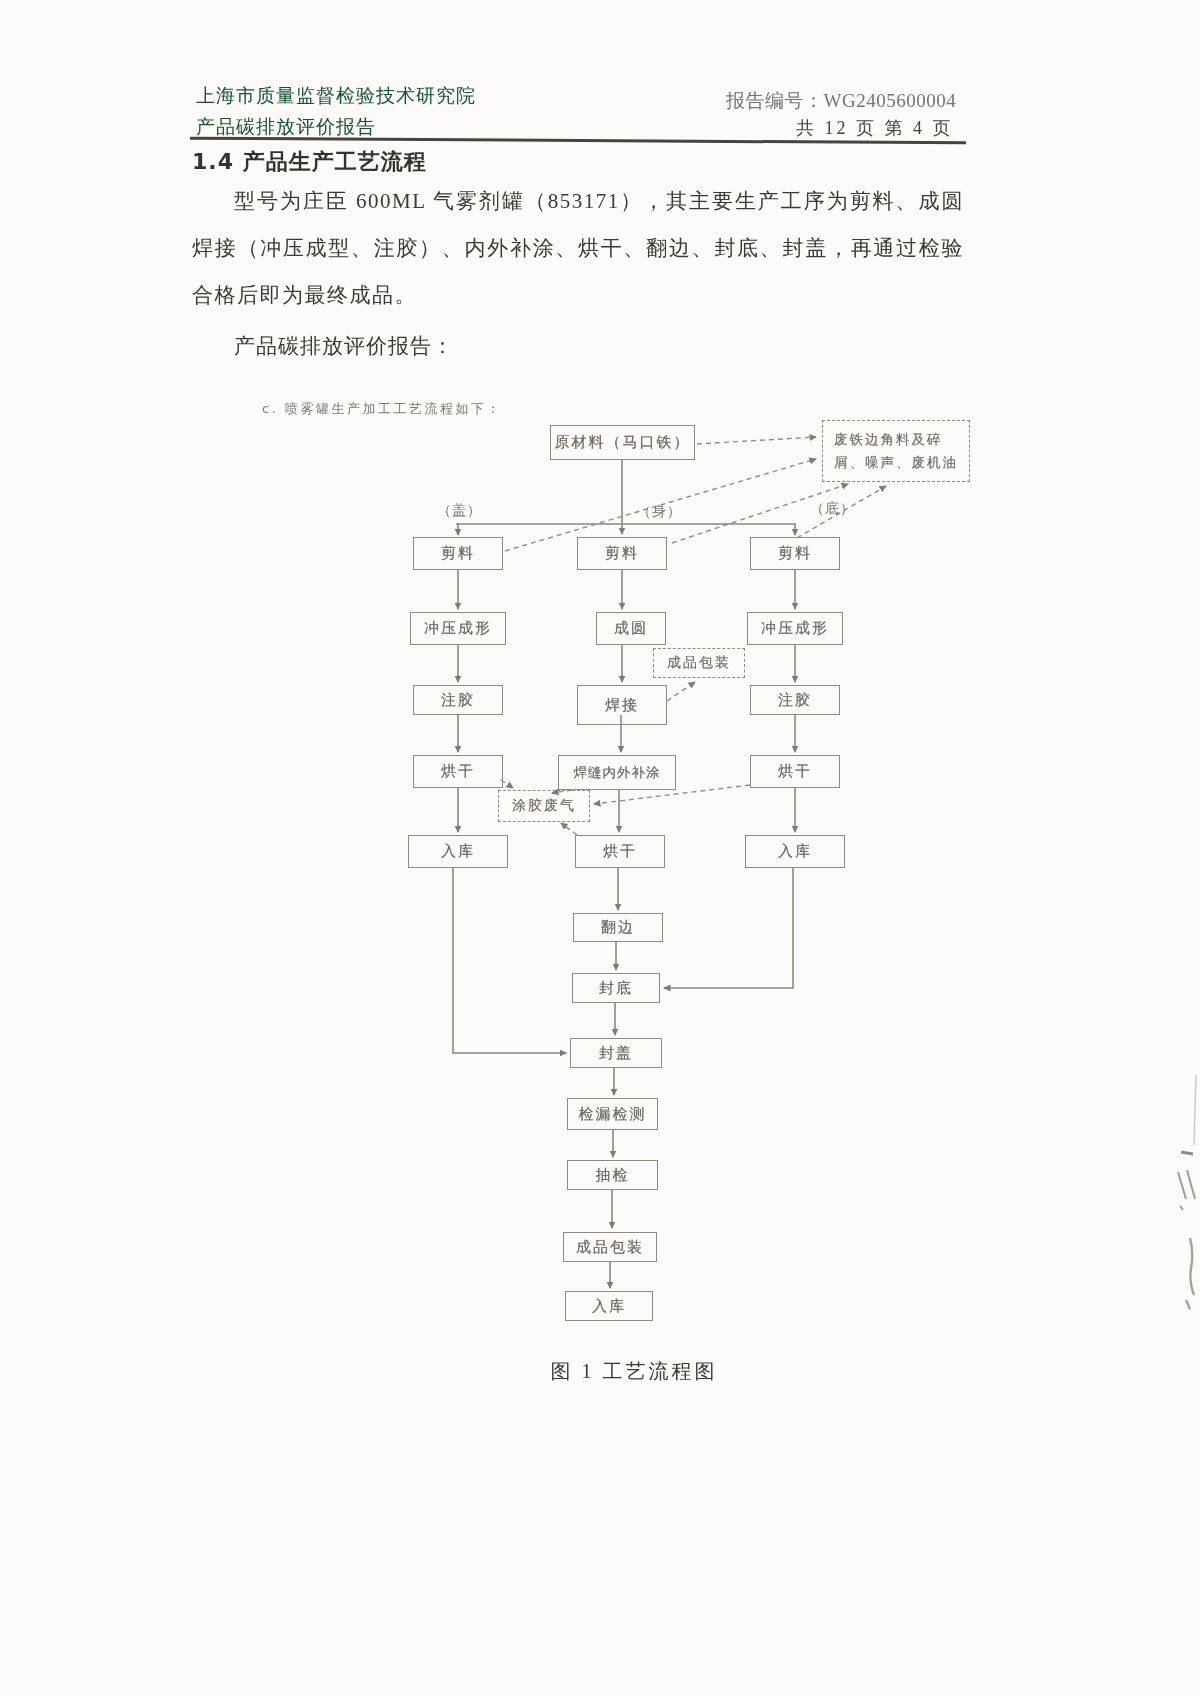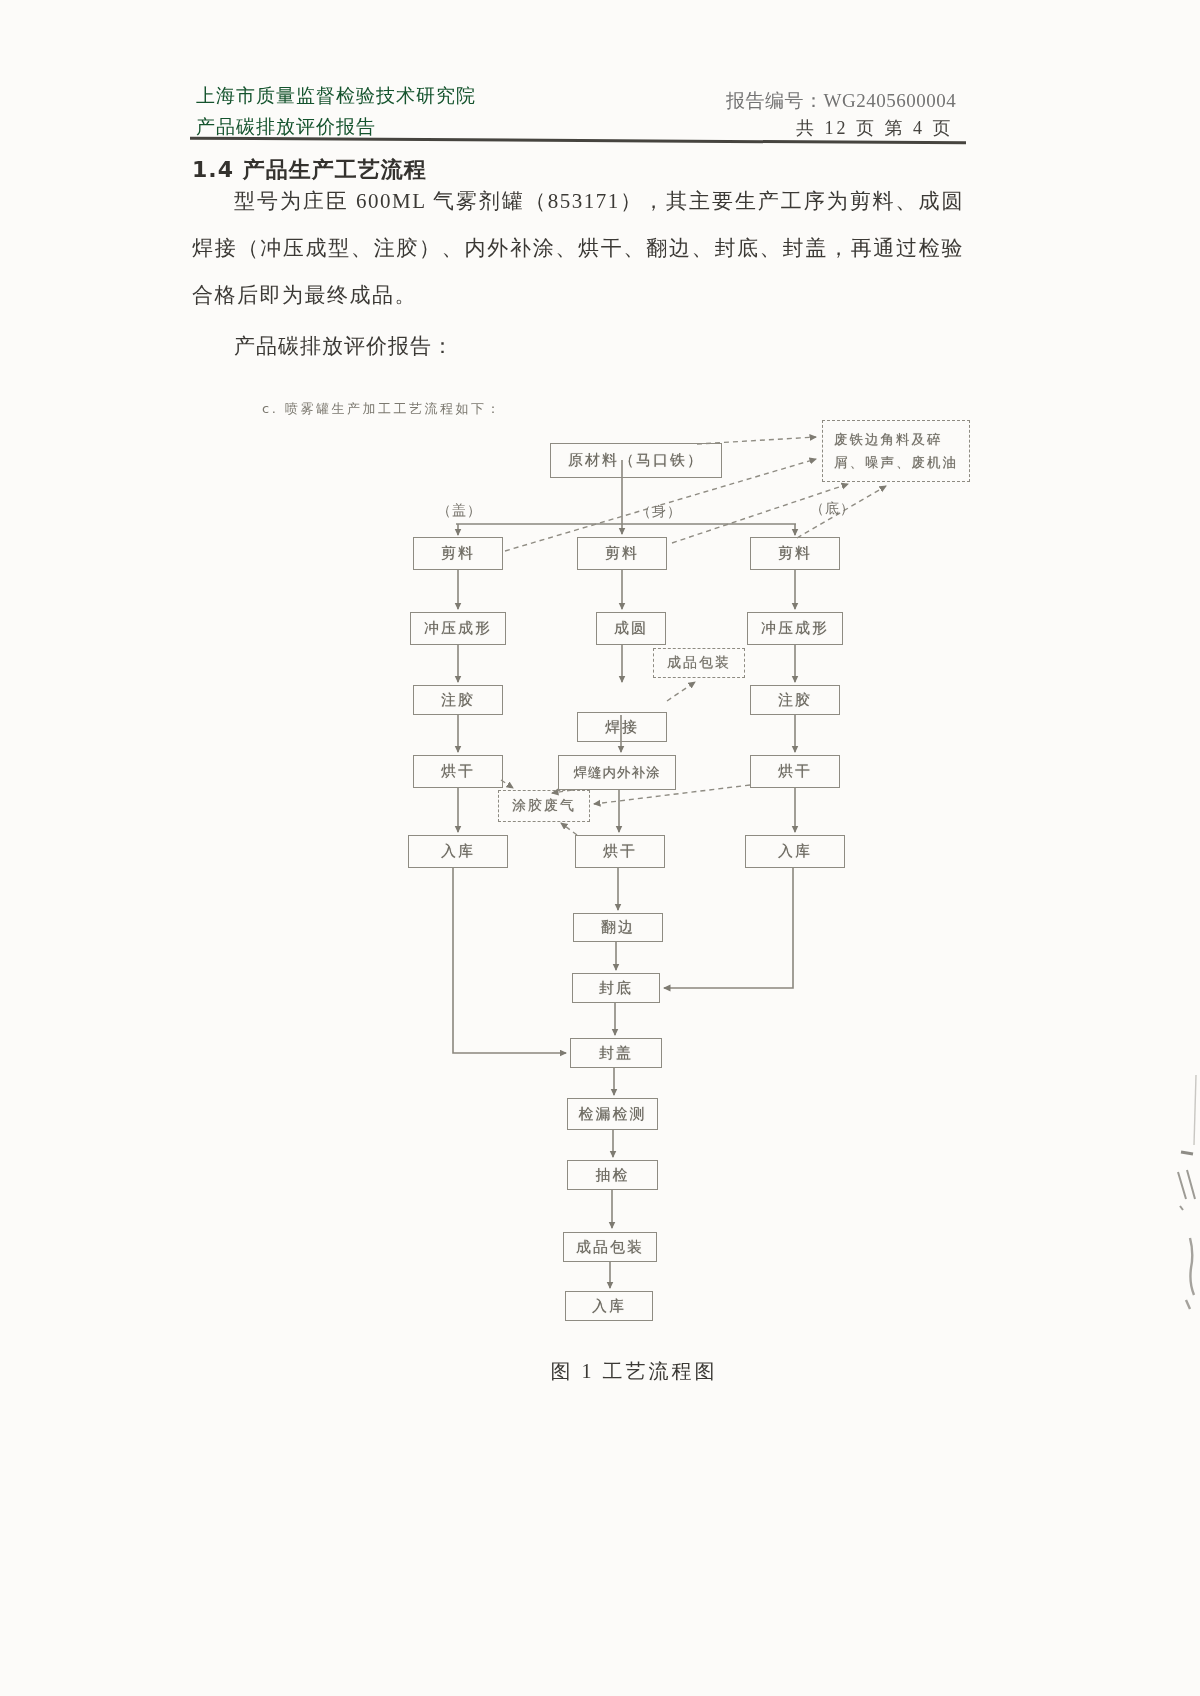--- a/index.html
+++ b/index.html
@@ -6,21 +6,21 @@
   .page{position:relative;width:1200px;height:1696px;background:#fcfbf9;overflow:hidden;
         font-family:"Liberation Serif","DejaVu Serif",serif;}
   
   .hdr-org{position:absolute;left:196px;top:80px;font-size:19px;line-height:31px;
            color:#14532d;letter-spacing:1px;}
   .hdr-report{position:absolute;left:726px;top:88px;font-size:19px;color:#737373;letter-spacing:.5px;}
   .hdr-pages{position:absolute;left:796px;top:116px;font-size:18px;color:#45433f;letter-spacing:3px;}
   .rule{position:absolute;left:190px;top:139px;width:776px;height:3px;background:#46443f;
         transform:rotate(.35deg);}
   .sec-title{position:absolute;left:192px;top:147px;font-size:22px;font-weight:700;
-             color:#34322e;font-family:"DejaVu Sans","Liberation Sans",sans-serif;letter-spacing:1px;margin-top:8px;}
+             color:#34322e;font-family:"DejaVu Sans","Liberation Sans",sans-serif;letter-spacing:1px;}
   
   .para{position:absolute;left:192px;top:178px;width:772px;font-size:21px;line-height:47px;
         text-align:justify;text-indent:2em;color:#3b3935;letter-spacing:1.5px;}
   .leadin{position:absolute;left:234px;top:332px;font-size:21px;color:#3b3935;letter-spacing:1px;}
   
   .note{position:absolute;left:262px;top:400px;font-size:13px;color:#7b786f;letter-spacing:2.5px;
         font-family:"DejaVu Sans","Liberation Sans",sans-serif;}
   .fb{position:absolute;border:1.6px solid #8e8b82;color:#6e6b62;display:flex;align-items:center;
       justify-content:center;font-size:15px;letter-spacing:2px;box-sizing:border-box;
       font-family:"DejaVu Sans","Liberation Sans",sans-serif;
@@ -102,39 +102,39 @@
     <line class="wired" x1="750" y1="785" x2="594" y2="804" marker-end="url(#ah)"></line>
 
     <path class="mark" d="M1181,1152 l12,2" stroke-width="3" opacity=".75"></path>
     <path class="mark" d="M1178,1172 l8,27 M1187,1170 l8,29 M1180,1206 l3,4" stroke-width="2" opacity=".65"></path>
     <path class="mark" d="M1190,1238 q4,15 1,30 q-2,15 3,27 M1186,1300 l4,9" stroke-width="2.4" opacity=".6"></path>
     <path class="mark" d="M1196,1075 l-2,70" stroke-width="1.4" opacity=".35"></path>
   </svg>
 
   <div class="note">c.  喷雾罐生产加工工艺流程如下：</div>
 
-  <div class="fb" style="left:550px;top:443px;width:172px;height:35px">原材料（马口铁）</div>
+  <div class="fb" style="left:550px;top:425px;width:145px;height:35px">原材料（马口铁）</div>
   <div class="fb dashed scrap" style="left:822px;top:420px;width:148px;height:62px">
     <span>废铁边角料及碎</span>
     <span>屑、噪声、废机油</span>
   </div>
 
   <div class="collabel" style="left:437px;top:502px">（盖）</div>
   <div class="collabel" style="left:637px;top:503px">（身）</div>
   <div class="collabel" style="left:810px;top:500px">（底）</div>
 
   <div class="fb" style="left:413px;top:537px;width:90px;height:33px">剪料</div>
   <div class="fb" style="left:410px;top:612px;width:96px;height:33px">冲压成形</div>
   <div class="fb" style="left:413px;top:685px;width:90px;height:30px">注胶</div>
   <div class="fb" style="left:413px;top:755px;width:90px;height:33px">烘干</div>
   <div class="fb" style="left:408px;top:835px;width:100px;height:33px">入库</div>
 
   <div class="fb" style="left:577px;top:537px;width:90px;height:33px">剪料</div>
   <div class="fb" style="left:596px;top:612px;width:70px;height:33px">成圆</div>
-  <div class="fb" style="left:577px;top:712px;width:90px;height:30px">焊接</div>
+  <div class="fb" style="left:577px;top:685px;width:90px;height:40px">焊接</div>
   <div class="fb small" style="left:558px;top:755px;width:118px;height:35px">焊缝内外补涂</div>
   <div class="fb" style="left:575px;top:835px;width:90px;height:33px">烘干</div>
   <div class="fb" style="left:573px;top:913px;width:90px;height:29px">翻边</div>
   <div class="fb" style="left:572px;top:973px;width:88px;height:30px">封底</div>
   <div class="fb" style="left:570px;top:1038px;width:92px;height:30px">封盖</div>
   <div class="fb" style="left:567px;top:1098px;width:91px;height:32px">检漏检测</div>
   <div class="fb" style="left:567px;top:1160px;width:91px;height:30px">抽检</div>
   <div class="fb" style="left:563px;top:1232px;width:94px;height:30px">成品包装</div>
   <div class="fb" style="left:565px;top:1291px;width:88px;height:30px">入库</div>
 

